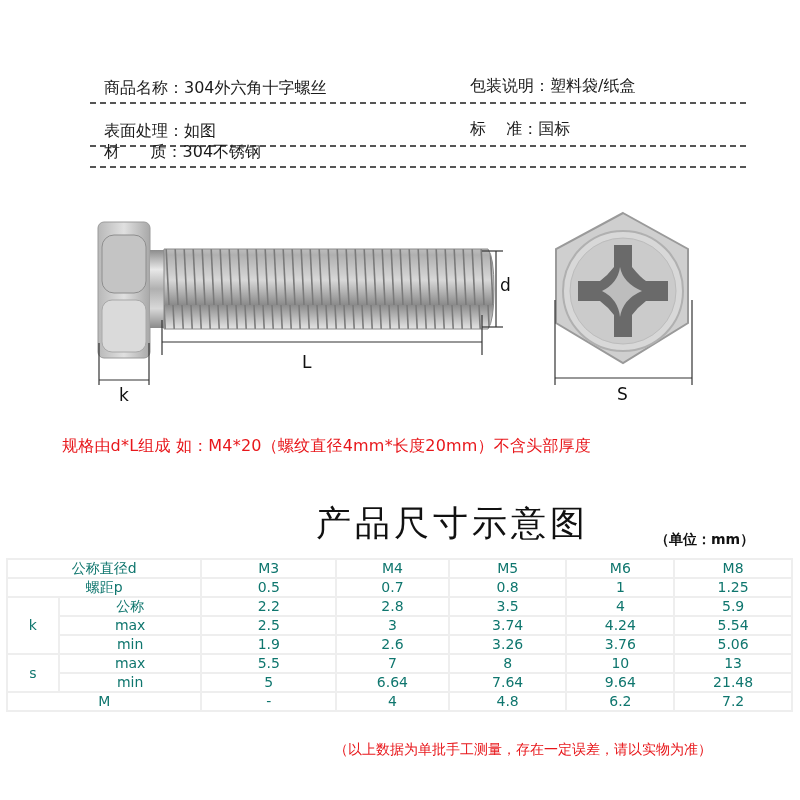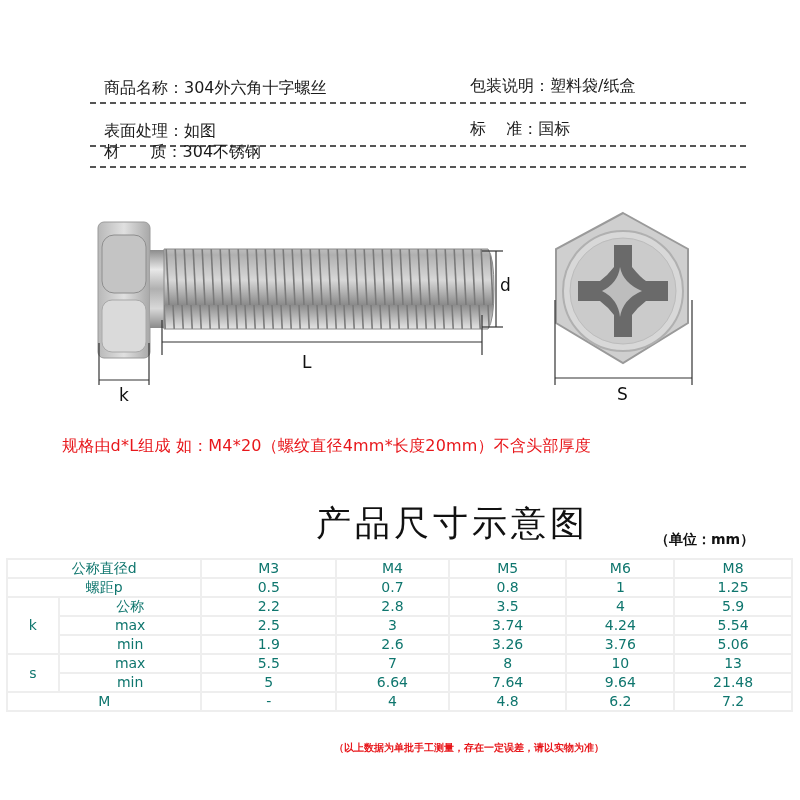--- a/index.html
+++ b/index.html
@@ -10,21 +10,21 @@
   .spec-row .l { position:absolute; left:14px; top:8px; white-space:pre; }
   .spec-row .r { position:absolute; left:380px; top:6px; white-space:pre; }
   .draw { position:absolute; }
   .dim-text { position:absolute; font-size:17px; color:#111; font-family:"DejaVu Sans", sans-serif; }
   .note { position:absolute; left:62px; top:436px; font-size:16px; color:#e8171b; font-weight:normal; white-space:nowrap; letter-spacing:0.2px; }
   .title { position:absolute; left:316px; top:500px; font-size:35px; color:#111; letter-spacing:4px; }
   .unit { position:absolute; left:655px; top:531px; font-size:14px; color:#111; font-weight:bold; }
   table.dims { position:absolute; left:6px; top:558px; border-collapse:collapse; width:787px;
                font-family:"DejaVu Sans", sans-serif; font-size:14px; color:#0f766e; }
   table.dims td { border:2px solid #eeeeee; height:17px; padding:0; text-align:center; line-height:17px; }
-  .foot { position:absolute; left:334px; top:741px; font-size:10px; color:#e8171b; font-weight:bold; white-space:nowrap; }
+  .foot { position:absolute; left:334px; top:741px; font-size:14px; color:#e8171b; font-weight:normal; white-space:nowrap; }
 </style>
 </head>
 <body>
 
 <div class="spec" style="top:68px;">
   <div class="spec-row" style="top:2px;">
     <span class="l"><span>商品名称：</span><span>304外六角十字螺丝</span></span>
     <span class="r"><span>包装说明：</span><span>塑料袋/纸盒</span></span>
   </div>
   <div class="spec-row" style="top:34px;margin-top:11px;">

